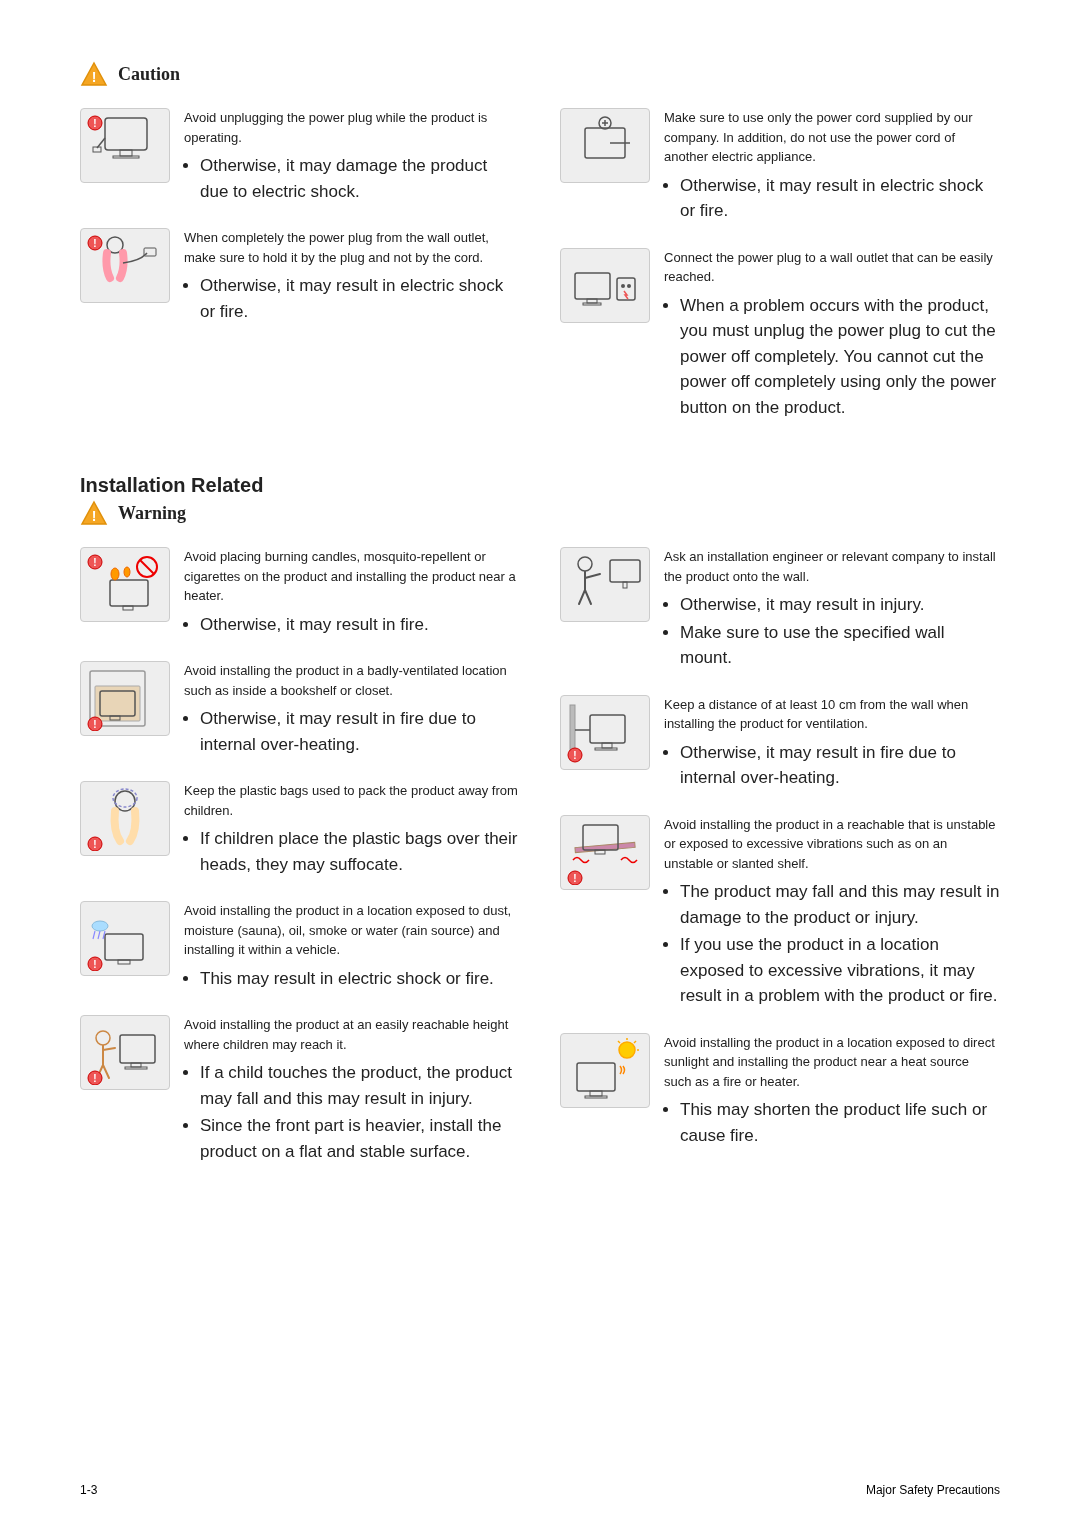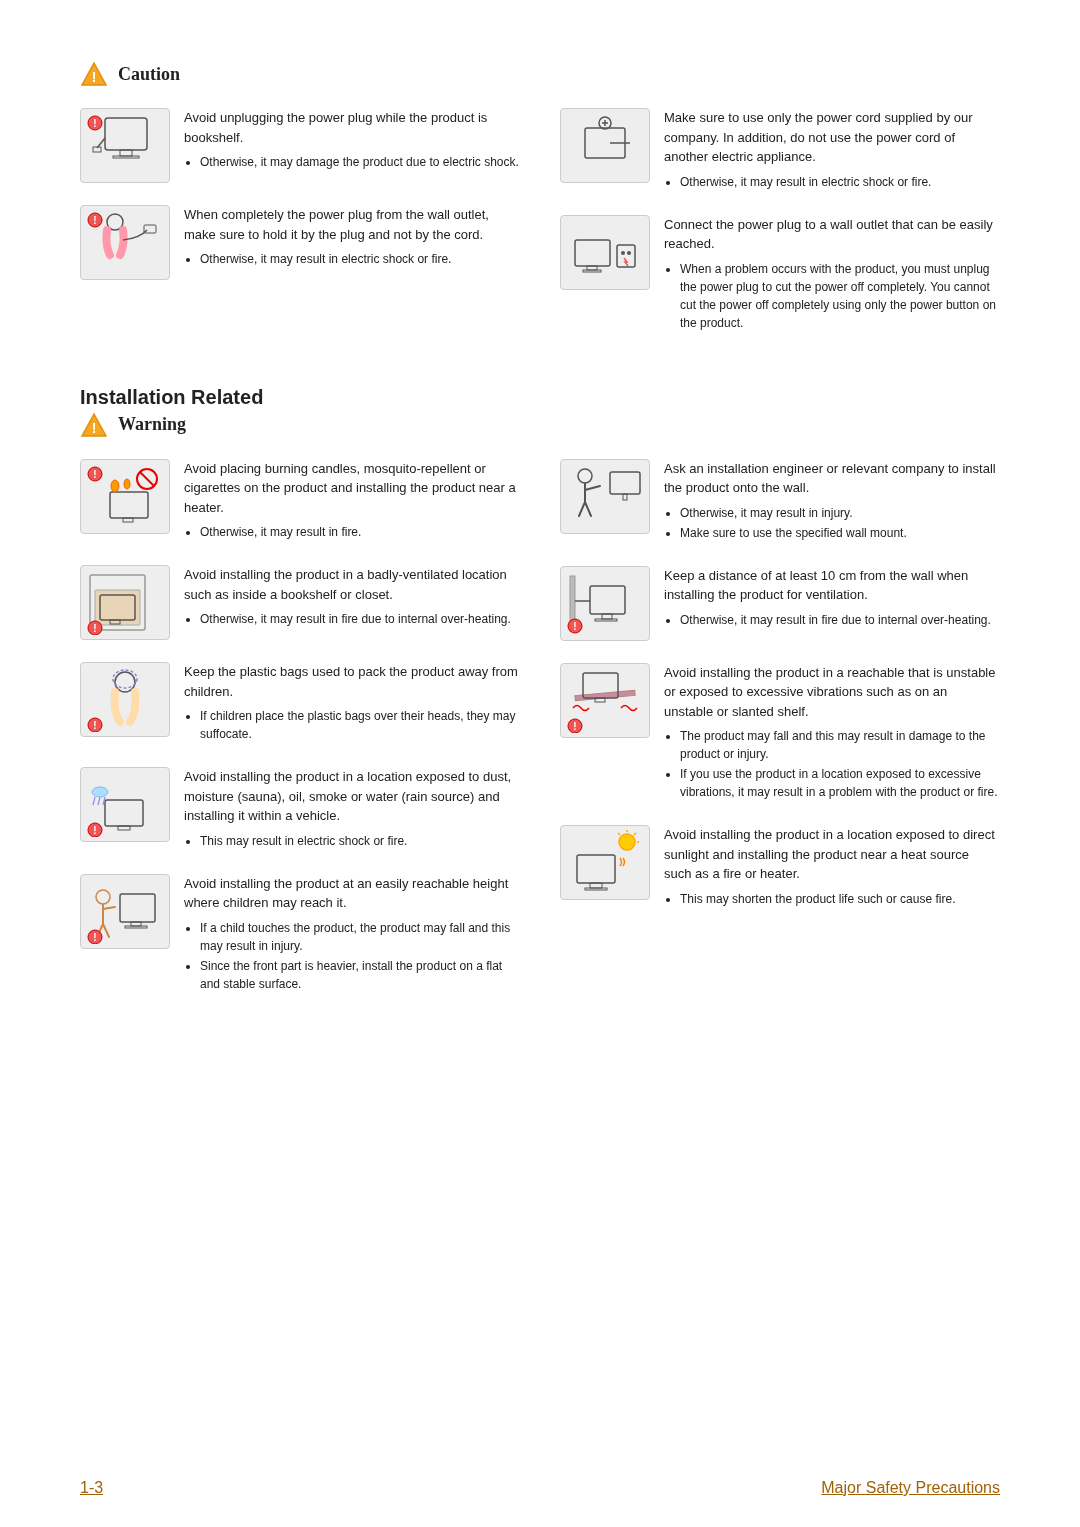--- a/index.html
+++ b/index.html
@@ -58,42 +58,41 @@
     }
     .caution-text p {
       font-size: 13px;
       line-height: 1.5;
       margin-bottom: 6px;
     }
     .caution-text ul {
       margin-left: 16px;
     }
     .caution-text ul li {
-      font-size: 12px;
+      font-size: 17px;
       line-height: 1.5;
       margin-bottom: 2px;
     }
     .installation-related {
       margin-top: 30px;
     }
     .installation-related h1 {
       font-size: 20px;
       font-weight: bold;
       margin-bottom: 2px;
     }
     .footer {
       position: absolute;
       bottom: 30px;
       left: 80px;
       right: 80px;
       display: flex;
       justify-content: space-between;
-      font-size: 16px;
-      color: #a16207;
-      text-decoration: underline;
+      font-size: 12px;
+      color: #000000;
     }
     
     .alert-triangle {
       display: inline-block;
     }
   </style>
 </head>
 <body>
 
 <div class="page">
@@ -118,21 +117,21 @@
             <rect x="35" y="37" width="12" height="6" fill="none" stroke="#555" stroke-width="1"></rect>
             <rect x="28" y="43" width="26" height="2" fill="none" stroke="#555" stroke-width="1"></rect>
             <circle cx="10" cy="10" r="7" fill="#e55" stroke="#c00" stroke-width="1"></circle>
             <text x="10" y="14" text-anchor="middle" font-size="10" font-weight="bold" fill="white">!</text>
 
             <line x1="20" y1="25" x2="12" y2="35" stroke="#555" stroke-width="1.5"></line>
             <rect x="8" y="34" width="8" height="5" fill="none" stroke="#555" stroke-width="1"></rect>
           </svg>
         </div>
         <div class="caution-text">
-          <p>Avoid unplugging the power plug while the product is bookshelf.</p>
+          <p>Avoid unplugging the power plug while the product is operating.</p>
           <ul>
             <li>Otherwise, it may damage the product due to electric shock.</li>
           </ul>
         </div>
       </div>
 
       <div class="caution-item">
         <div class="caution-img">
           <svg width="80" height="65" viewBox="0 0 80 65" xmlns="http://www.w3.org/2000/svg">
 

